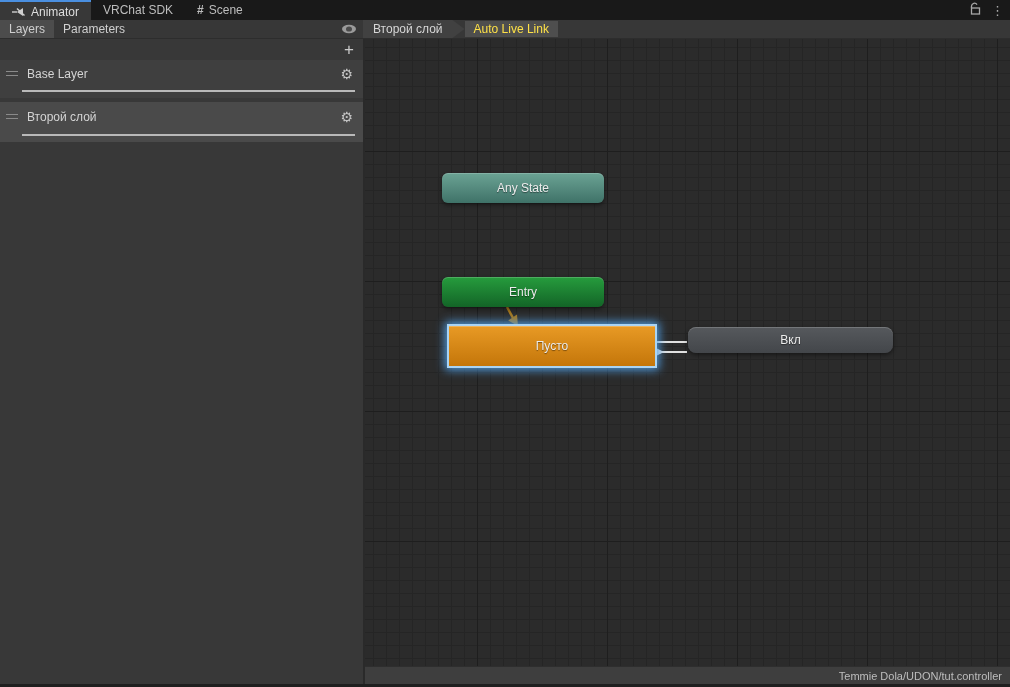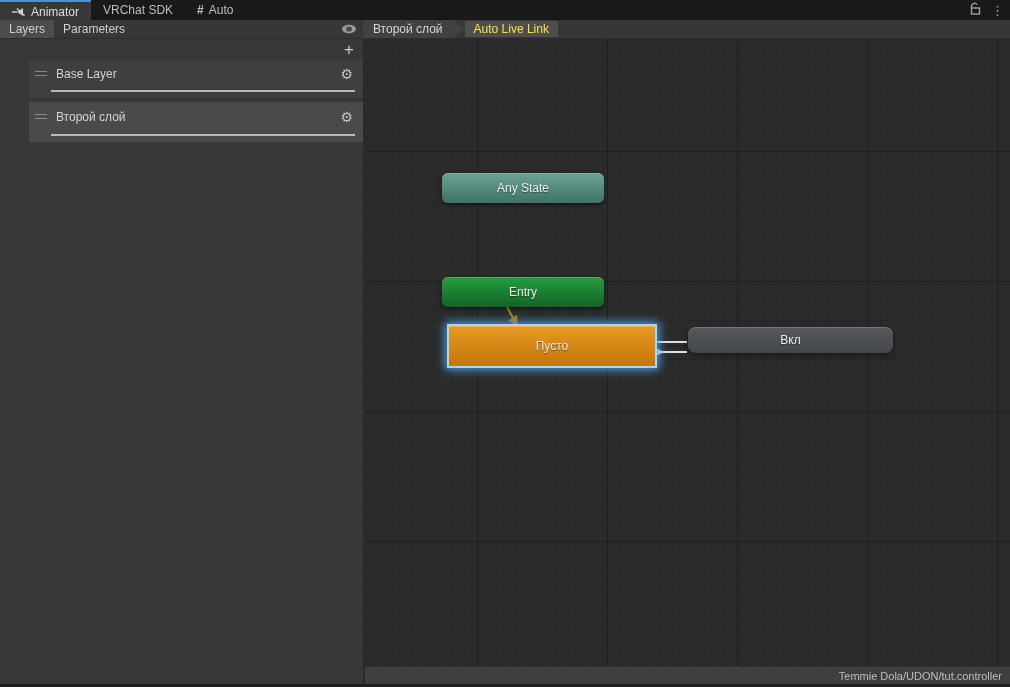--- a/index.html
+++ b/index.html
@@ -23,21 +23,21 @@
   .eye-wrap { margin-left:auto; display:flex; align-items:center; padding-right:6px; }
 
   .graph-toolbar { position:absolute; left:363px; top:20px; width:647px; height:19px; background:#373737; display:flex; align-items:stretch; border-bottom:1px solid #2d2d2d; }
   .breadcrumb { position:relative; font-size:12px; color:#d6d6d6; padding:0 22px 0 10px; display:flex; align-items:center; background:#414141; clip-path:polygon(0 0, calc(100% - 12px) 0, 100% 50%, calc(100% - 12px) 100%, 0 100%); }
   .auto-live { margin-left:auto; background:#4e4e4e; color:#fde047; font-size:12px; display:flex; align-items:center; padding:0 9px; margin:1px 1px 1px 0; }
 
   
   .left-panel { position:absolute; left:0; top:39px; width:363px; height:645px; background:#383838; }
   .plus-row { height:21px; display:flex; align-items:center; justify-content:flex-end; padding-right:9px; }
   .plus-btn { color:#cccccc; font-size:17px; line-height:1; }
-  .layer-row { position:relative; height:38px; background:#3f3f3f; display:flex; align-items:center; margin-bottom:4px;margin-left:29px; }
+  .layer-row { position:relative; height:38px; background:#3f3f3f; display:flex; align-items:center; margin-bottom:4px; }
   .layer-row.selected { background:#4a4a4a; height:40px; }
   .drag-handle { width:14px; margin:0 8px 14px 5px; }
   .layer-name { font-size:12px; color:#d4d4d4; flex:1; margin-bottom:10px; }
   .gear { color:#c3c3c3; font-size:14px; margin-right:10px; margin-bottom:10px; }
   .weight-bar { position:absolute; left:22px; right:8px; bottom:6px; height:2px; background:#b9b9b9; }
 
   .v-divider { position:absolute; left:363px; top:39px; width:2px; height:645px; background:#2a2a2a; }
 
   
   .graph { position:absolute; left:365px; top:39px; width:645px; height:645px; overflow:hidden;
@@ -77,21 +77,21 @@
           <path d="M5 6 L11 2 L11 10 Z" fill="#cfcfcf"></path>
         </svg>
       </span>
       <span>Animator</span>
     </div>
     <div class="tab">
       <span>VRChat SDK</span>
     </div>
     <div class="tab">
       <span class="hash-icon">#</span>
-      <span>Auto</span>
+      <span>Scene</span>
     </div>
     <div class="win-icons">
       <span>
         <svg width="12" height="13" viewBox="0 0 12 13">
           <rect x="2.5" y="6" width="8" height="6" fill="none" stroke="#a8a8a8" stroke-width="1.3"></rect>
           <path d="M2.5 6 V4 A3 3 0 0 1 8 2.6" fill="none" stroke="#a8a8a8" stroke-width="1.3"></path>
         </svg>
       </span>
       <span class="kebab">⋮</span>
     </div>

